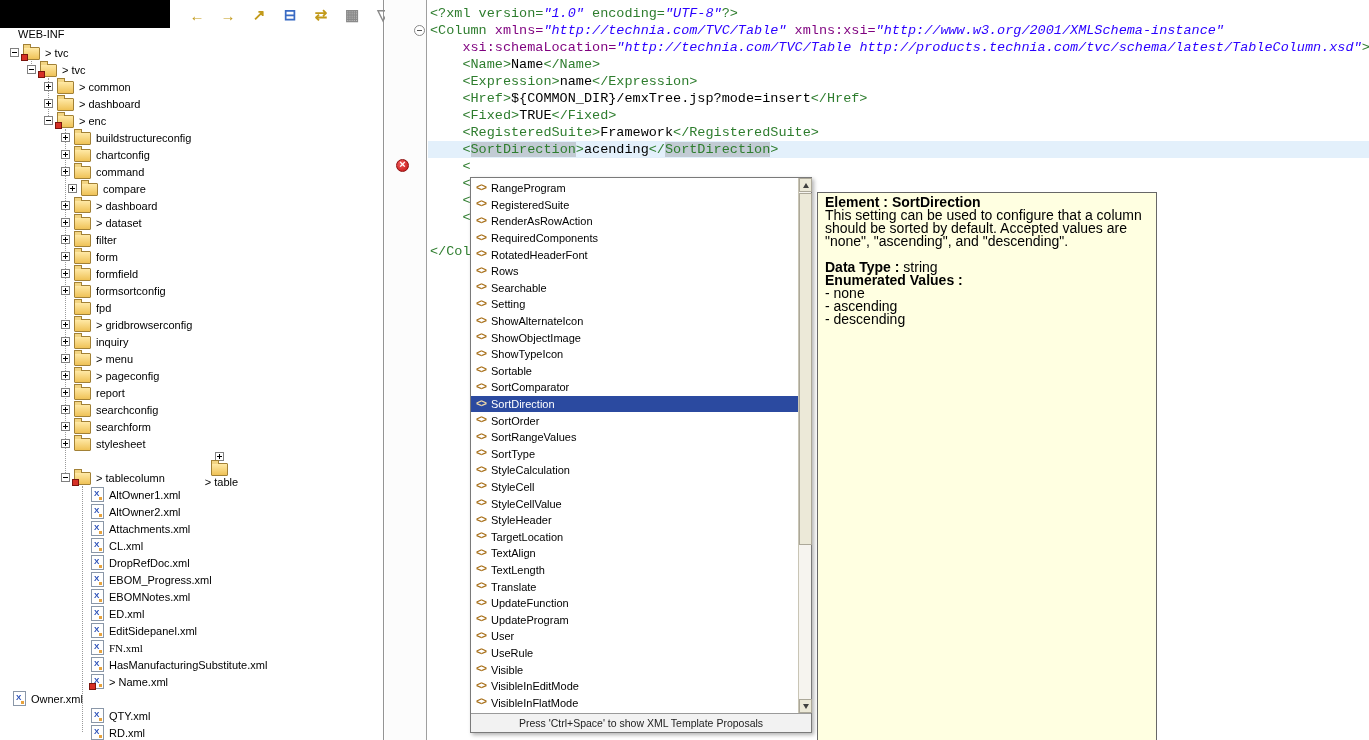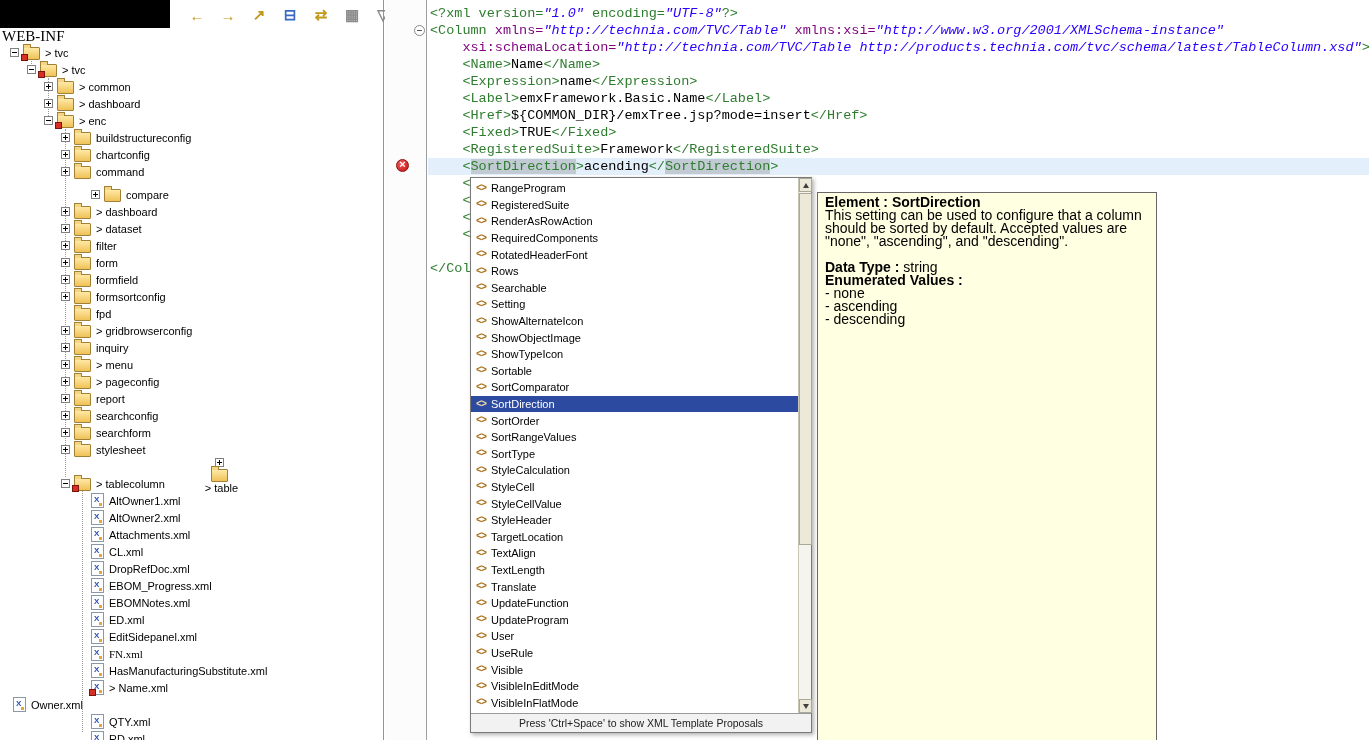--- a/index.html
+++ b/index.html
@@ -9,21 +9,21 @@
        --c-line:#E3F0FB;--c-occ:#C2CBD4;--c-err:#CC0000;}
 
   
   .navigator{position:absolute;left:0;top:0;width:384px;height:740px;background:#fff;border-right:1px solid #949494;box-sizing:border-box;}
   .blackbox{position:absolute;left:0;top:0;width:170px;height:28px;background:#000;}
   .nav-toolbar{position:absolute;left:186px;top:4px;height:22px;display:flex;align-items:center;gap:9px;}
   .tb-btn{width:22px;height:20px;display:flex;align-items:center;justify-content:center;font-size:15px;font-weight:bold;cursor:default;}
   .tb-btn.gold{color:#C29A1A;}
   .tb-btn.blue{color:#3A6BC4;}
   .tb-btn.gray{color:#8A8A8A;}
-  .nav-label{position:absolute;left:2px;top:28px;font-size:15px;color:#000;font-family:Liberation Serif, serif;}
+  .nav-label{position:absolute;left:18px;top:28px;font-size:11px;color:#000;}
   .tree{position:absolute;left:0;top:44px;right:1px;bottom:0;overflow:hidden;font-size:11px;}
   .tree-row{height:17px;display:flex;align-items:center;white-space:nowrap;}
   .expander{position:relative;z-index:1;flex:0 0 9px;width:9px;height:9px;box-sizing:border-box;border:1px solid #808080;background:#fff;margin-right:4px;}
   .expander::before{content:"";position:absolute;left:1px;right:1px;top:3px;height:1px;background:#000;}
   .expander.plus::after{content:"";position:absolute;top:1px;bottom:1px;left:3px;width:1px;background:#000;}
   .expander-spacer{flex:0 0 13px;width:13px;}
   .ticon{position:relative;z-index:1;flex:0 0 auto;margin-right:5px;display:inline-block;}
   .ticon.folder{width:15px;height:11px;background:linear-gradient(180deg,#FFE9A6,#EFC257);border:1px solid #A28136;border-radius:1px;margin-top:2px;}
   .ticon.folder::before{content:"";position:absolute;top:-4px;left:-1px;width:6px;height:3px;background:#F3D583;border:1px solid #A28136;border-bottom:none;}
   .ticon.xml{width:11px;height:13px;background:#fff;border:1px solid #8A97A8;}
@@ -139,21 +139,21 @@
         <div class="tree-row" style="padding-left: 61px;">
           <span class="expander plus"></span>
           <span class="ticon folder"></span>
           <span class="tlabel">chartconfig</span>
         </div>
         <div class="tree-row" style="padding-left: 61px;">
           <span class="expander plus"></span>
           <span class="ticon folder"></span>
           <span class="tlabel">command</span>
         </div>
-        <div class="tree-row" style="padding-left: 91px; margin-top: 6px;">
+        <div class="tree-row" style="padding-left: 68px;">
           <span class="expander plus"></span>
           <span class="ticon folder"></span>
           <span class="tlabel">compare</span>
         </div>
         <div class="tree-row" style="padding-left: 61px;">
           <span class="expander plus"></span>
           <span class="ticon folder"></span>
           <span class="tlabel">&gt; dashboard</span>
         </div>
         <div class="tree-row" style="padding-left: 61px;">
@@ -322,21 +322,20 @@
     <div class="gutter">
       <div class="error-icon"></div>
       <div class="fold-toggle"></div>
     </div>
     <div class="code">
         <div class="code-line"><span class="tag">&lt;?xml version=</span><span class="val">"1.0"</span><span class="tag"> encoding=</span><span class="val">"UTF-8"</span><span class="tag">?&gt;</span></div>
         <div class="code-line"><span class="tag">&lt;Column </span><span class="attr">xmlns=</span><span class="val">"http://technia.com/TVC/Table"</span><span class="plain"> </span><span class="attr">xmlns:xsi=</span><span class="val">"http://www.w3.org/2001/XMLSchema-instance"</span></div>
         <div class="code-line"><span class="plain">    </span><span class="attr">xsi:schemaLocation=</span><span class="val">"http://technia.com/TVC/Table http://products.technia.com/tvc/schema/latest/TableColumn.xsd"</span><span class="tag">&gt;</span></div>
         <div class="code-line"><span class="plain">    </span><span class="tag">&lt;Name&gt;</span><span class="plain">Name</span><span class="tag">&lt;/Name&gt;</span></div>
         <div class="code-line"><span class="plain">    </span><span class="tag">&lt;Expression&gt;</span><span class="plain">name</span><span class="tag">&lt;/Expression&gt;</span></div>
-        <div class="code-line"><span class="plain">    </span><span class="tag">&lt;Label&gt;</span><span class="plain">emxFramework.Basic.Name</span><span class="tag">&lt;/Label&gt;</span></div>
         <div class="code-line"><span class="plain">    </span><span class="tag">&lt;Href&gt;</span><span class="plain">${COMMON_DIR}/emxTree.jsp?mode=insert</span><span class="tag">&lt;/Href&gt;</span></div>
         <div class="code-line"><span class="plain">    </span><span class="tag">&lt;Fixed&gt;</span><span class="plain">TRUE</span><span class="tag">&lt;/Fixed&gt;</span></div>
         <div class="code-line"><span class="plain">    </span><span class="tag">&lt;RegisteredSuite&gt;</span><span class="plain">Framework</span><span class="tag">&lt;/RegisteredSuite&gt;</span></div>
         <div class="code-line current"><span class="plain">    </span><span class="tag">&lt;</span><span class="tag hl">SortDirection</span><span class="tag">&gt;</span><span class="plain err">acending</span><span class="tag">&lt;/</span><span class="tag hl">SortDirection</span><span class="tag">&gt;</span></div>
         <div class="code-line"><span class="plain">    </span><span class="tag">&lt;</span></div>
         <div class="code-line"><span class="plain">    </span><span class="tag">&lt;</span></div>
         <div class="code-line"><span class="plain">    </span><span class="tag">&lt;</span></div>
         <div class="code-line"><span class="plain">    </span><span class="tag">&lt;</span></div>
         <div class="code-line"></div>
         <div class="code-line"><span class="tag">&lt;/Column&gt;</span></div>

